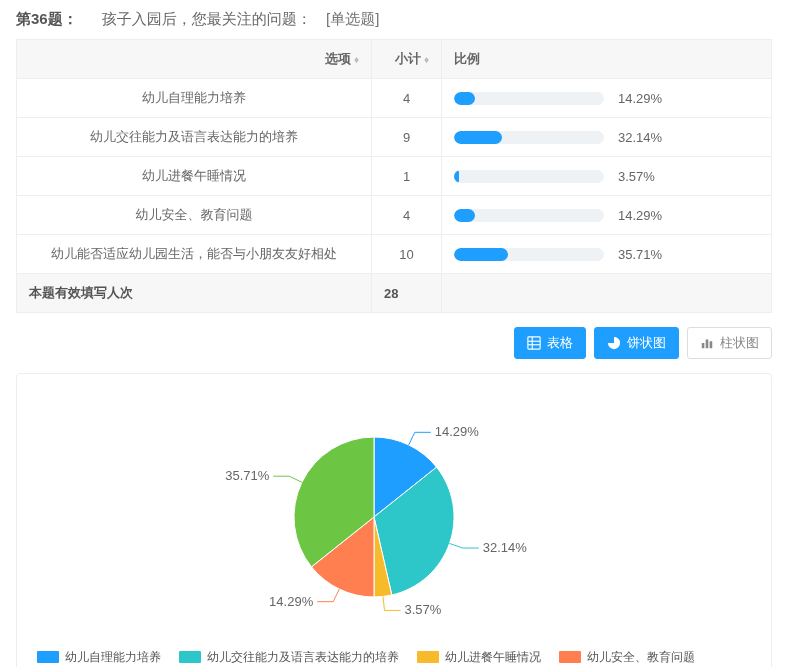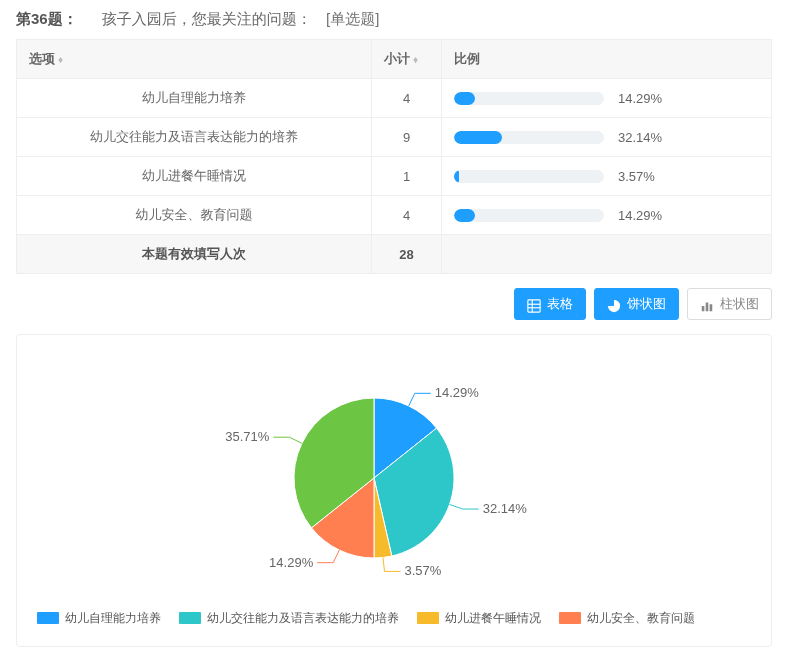--- a/index.html
+++ b/index.html
@@ -9,33 +9,33 @@
     color: #333;
     font-size: 14px;
     padding: 10px 16px;
     width: 788px;
   }
   .q-title { color: #666; font-size: 15px; margin-bottom: 10px; }
   .q-title strong { color: #555; font-weight: 700; margin-right: 20px; }
   .q-title .q-type { color: #737373; margin-left: 10px; }
   table { width: 100%; border-collapse: collapse; }
   th, td { border: 1px solid #eee; padding: 10px 12px; font-size: 13px; }
-  thead th { background: #f7f7f7; color: #666; font-weight: 700; text-align: left; }
+  thead th { background: #f7f7f7; color: #666; font-weight: 700; text-align: right; }
   thead th.col-ratio { text-align: left; }
   tbody td.col-opt { text-align: center; color: #666; }
   tbody td.col-count { text-align: center; width: 70px; color: #666; }
   tbody td.col-ratio { width: 330px; }
   .bar-wrap { display: flex; align-items: center; gap: 14px; }
   .bar-track { background: #eef2f5; border-radius: 7px; height: 13px; width: 150px; position: relative; overflow: hidden; }
   .bar-fill { background: #1e9fff; height: 100%; border-radius: 7px; }
   .bar-pct { color: #666; min-width: 60px; }
-  tbody tr.total td { background: #f7f7f7; font-weight: 700; text-align: center; color: #555; }
+  tbody tr.total td { background: #f7f7f7; font-weight: 700; text-align: left; color: #555; }
   .sort-arrows { color: #bbb; font-size: 10px; margin-left: 3px; }
   .chart-btns { display: flex; gap: 8px; justify-content: flex-end; margin: 14px 0; }
-  .btn { display: inline-flex; align-items: flex-end; gap: 6px; padding: 6px 12px; border-radius: 3px; border: 1px solid #ddd; background: #fff; color: #888; font-size: 13px; cursor: pointer; }
+  .btn { display: inline-flex; align-items: center; gap: 6px; padding: 6px 12px; border-radius: 3px; border: 1px solid #ddd; background: #fff; color: #888; font-size: 13px; cursor: pointer; }
   .btn.active { background: #1e9fff; border-color: #1e9fff; color: #fff; }
   .btn .ico { width: 14px; height: 14px; display: inline-flex; align-items: center; justify-content: center; }
   .chart-box { border: 1px solid #eee; border-radius: 4px; padding: 18px 20px 14px; }
   .pie-area { display: flex; justify-content: center; padding: 10px 0 4px; }
   .legend { margin-top: 10px; line-height: 1.9; font-size: 12px; color: #555; }
   .lg-item { display: inline-flex; align-items: center; margin-right: 18px; white-space: nowrap; }
   .lg-swatch { width: 22px; height: 12px; margin-right: 6px; border-radius: 1px; }
   .pie-label { font-size: 13px; fill: #666; }
 </style>
 </head>
@@ -100,20 +100,32 @@
       </tr>
       <tr>
         <td class="col-opt">幼儿安全、教育问题</td>
         <td class="col-count">4</td>
         <td class="col-ratio">
           <div class="bar-wrap">
             <div class="bar-track">
               <div class="bar-fill" style="width:14.29%"></div>
             </div>
             <span class="bar-pct">14.29%</span>
+          </div>
+        </td>
+      </tr>
+      <tr>
+        <td class="col-opt">幼儿能否适应幼儿园生活，能否与小朋友友好相处</td>
+        <td class="col-count">10</td>
+        <td class="col-ratio">
+          <div class="bar-wrap">
+            <div class="bar-track">
+              <div class="bar-fill" style="width:35.71%"></div>
+            </div>
+            <span class="bar-pct">35.71%</span>
           </div>
         </td>
       </tr>
       <tr class="total">
         <td>本题有效填写人次</td>
         <td>28</td>
         <td></td>
       </tr>
     </tbody>
 </table>

